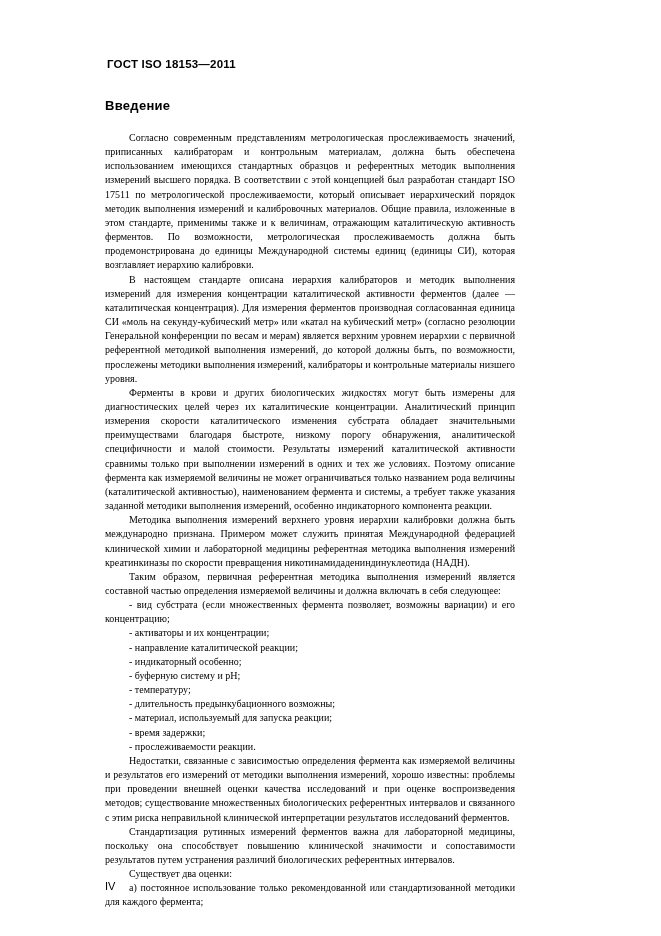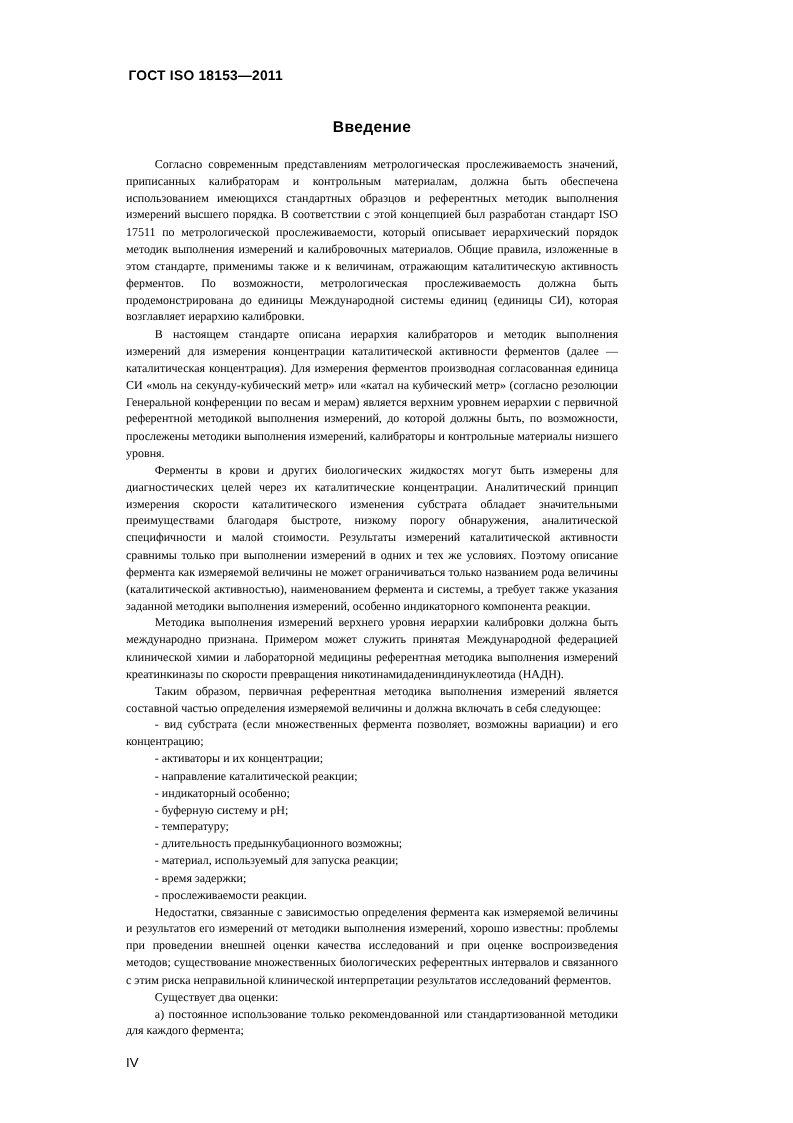--- a/index.html
+++ b/index.html
@@ -25,21 +25,20 @@
     margin-left: 27px;
   }
   .header-line {
     font-family: "Liberation Sans", sans-serif;
     font-size: 11.5px;
     font-weight: bold;
     letter-spacing: 0.2px;
     margin: 0 0 0 2px;
   }
   .doc-title {
-    text-align: center;
     font-family: "Liberation Sans", sans-serif;
     font-size: 13px;
     font-weight: bold;
     margin: 28px 0 18px 0;
     letter-spacing: 0.3px;
   }
   .body-text p {
     margin: 0;
     font-size: 10px;
     line-height: 14.15px;
@@ -77,19 +76,20 @@
     <p class="listitem">- активаторы и их концентрации;</p>
     <p class="listitem">- направление каталитической реакции;</p>
     <p class="listitem">- индикаторный особенно;</p>
     <p class="listitem">- буферную систему и рН;</p>
     <p class="listitem">- температуру;</p>
     <p class="listitem">- длительность предынкубационного возможны;</p>
     <p class="listitem">- материал, используемый для запуска реакции;</p>
     <p class="listitem">- время задержки;</p>
     <p class="listitem">- прослеживаемости реакции.</p>
     <p>Недостатки, связанные с зависимостью определения фермента как измеряемой величины и результатов его измерений от методики выполнения измерений, хорошо известны: проблемы при проведении внешней оценки качества исследований и при оценке воспроизведения методов; существование множественных биологических референтных интервалов и связанного с этим риска неправильной клинической интерпретации результатов исследований ферментов.</p>
+    <p>Стандартизация рутинных измерений ферментов важна для лабораторной медицины, поскольку она способствует повышению клинической значимости и сопоставимости результатов путем устранения различий биологических референтных интервалов.</p>
     <p>Существует два оценки:</p>
     <p>а) постоянное использование только рекомендованной или стандартизованной методики для каждого фермента;</p>
   </div>
 
   <div class="footer">IV</div>
 
 </div>
 
 </body></html>

